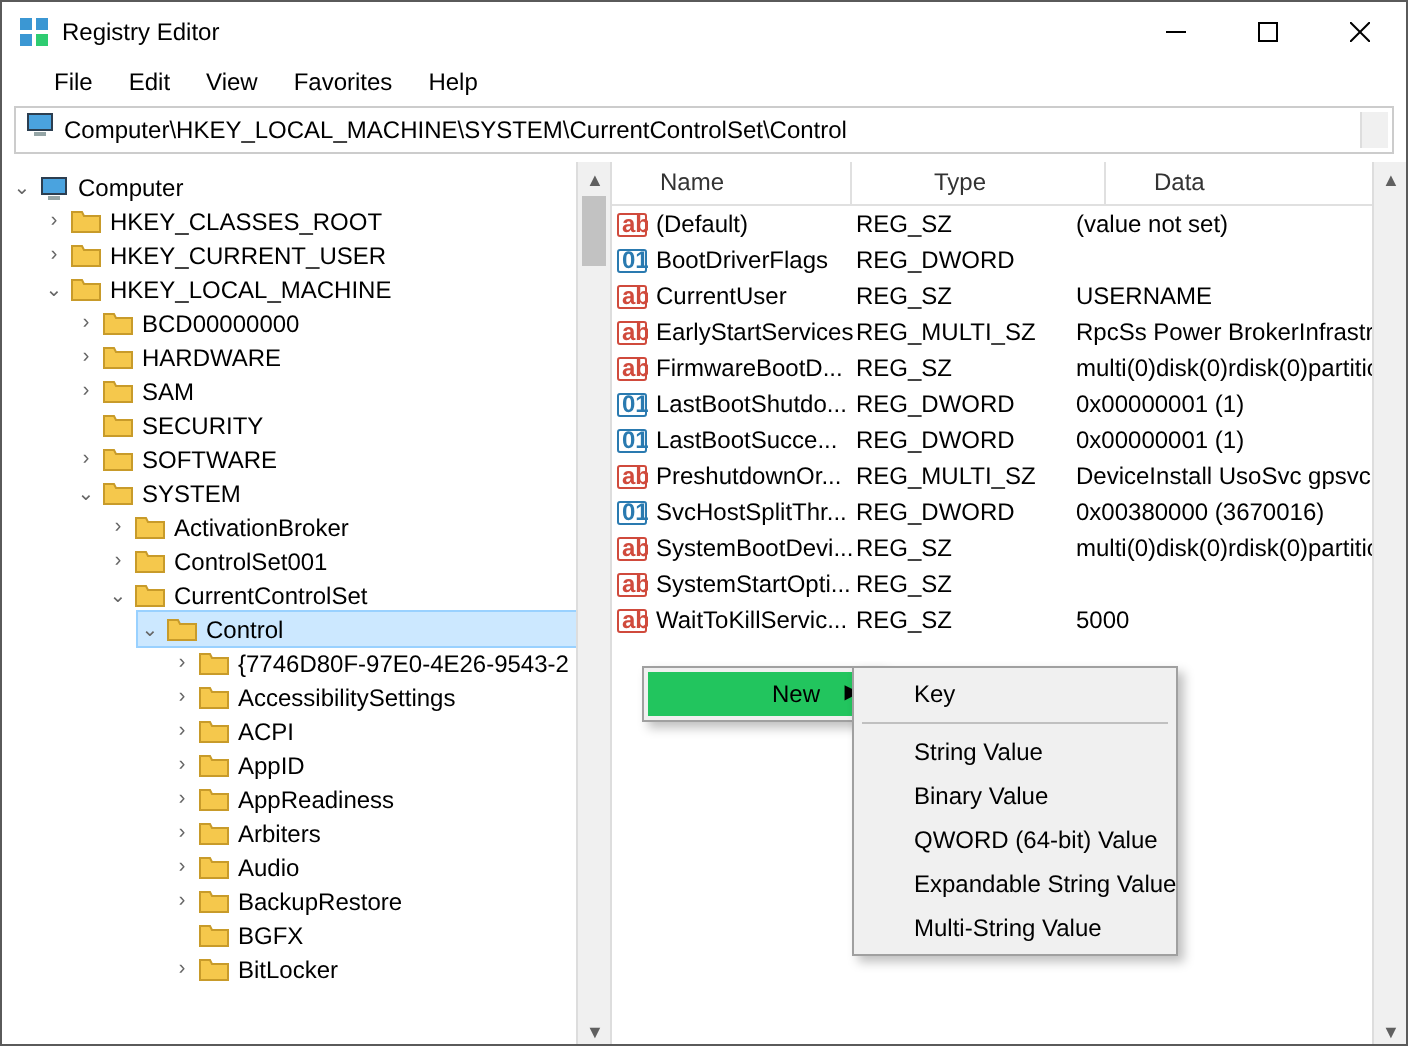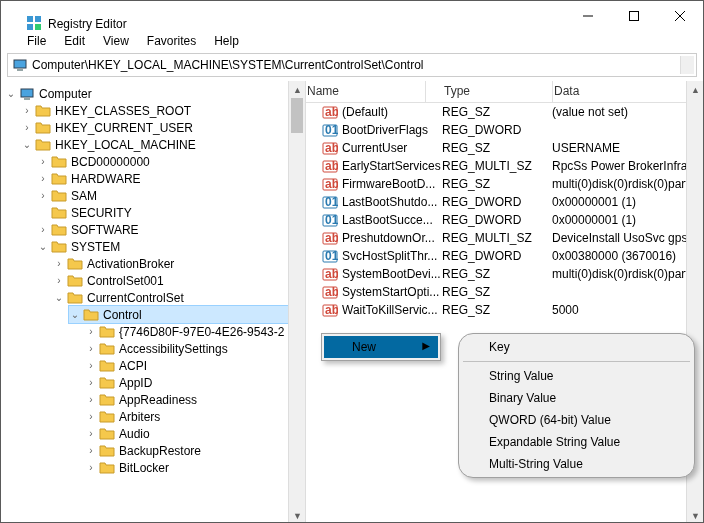--- a/index.html
+++ b/index.html
@@ -1,49 +1,49 @@
 <!DOCTYPE html>
 <html><head>
 <meta charset="utf-8">
 <style>
 * { box-sizing: border-box; margin: 0; padding: 0; font-family: "Segoe UI", Tahoma, sans-serif; font-size: 12px; }
 body { background: #fff; width: 704px; height: 523px; overflow: hidden; border: 1px solid #5a5a5a; position: relative; }
-.titlebar { height: 30px; display: flex; align-items: flex-end; padding: 0 0 0 8px; background: #fff; margin-left: 17px; }
+.titlebar { height: 30px; display: flex; align-items: center; padding: 0 0 0 8px; background: #fff; }
 .titlebar .app-icon { width: 16px; height: 16px; margin-right: 6px; display:flex; align-items:center; justify-content:center;}
 .titlebar .title { flex: 1; font-size: 12px; color: #000; }
 .winbtns { display: flex; }
 .winbtn { width: 46px; height: 30px; display:flex; align-items:center; justify-content:center; color:#000; }
 .menubar { height: 20px; display: flex; align-items: center; padding: 0 18px; gap: 2px; }
 .menubar span { padding: 2px 8px; }
-.addressbar { height: 24px; border: 1px solid #ccc; margin: 2px 6px 4px 6px; display:flex; align-items:center; padding: 0 4px; background:#fff; position:relative;}
+.addressbar { height: 24px; border: 1px solid #ccc; margin: 2px 6px 4px 6px; display:flex; padding: 0 4px; background:#fff; position:relative;}
 .addressbar .mini-icon { width:16px; height:16px; margin-right:4px; }
 .addressbar input { border:none; outline:none; flex:1; font-size:12px; background:transparent; }
 .addressbar .vbar { position:absolute; right:2px; top:2px; bottom:2px; width:14px; background:#f0f0f0; border-left:1px solid #ddd;}
 .content { display:flex; height: calc(523px - 30px - 20px - 30px); }
 .tree { width: 305px; overflow:hidden; border-right: 1px solid #ddd; padding: 4px 0 0 4px; position:relative;}
 .values { flex:1; overflow:hidden; position:relative;}
 .vheader { display:flex; height:22px; border-bottom:1px solid #e0e0e0; }
-.vheader div { padding:3px 1px; border-right:1px solid #e0e0e0; color:#333; }
+.vheader div { padding:3px 24px; border-right:1px solid #e0e0e0; color:#333; }
 .col-name { width:120px; } .col-type { width:110px;margin-left:17px; } .col-data { flex:1; }
-.vrow { display:flex; height:18px; align-items:center; padding-left:16px; }
+.vrow { display:flex; height:18px; align-items:center; padding-left:2px; }
 .vrow .icon { width:16px; height:16px; margin-right:4px; display:flex; align-items:center; justify-content:center;}
 .vrow .n { width:100px; white-space:nowrap; overflow:hidden; text-overflow:ellipsis; }
 .vrow .t { width:110px; white-space:nowrap; overflow:hidden; }
 .vrow .d { flex:1; white-space:nowrap; overflow:hidden; }
 .node { display:flex; flex-direction:column; }
 .row { display:flex; align-items:center; height:17px; cursor:default;}
 .row.selected { background:#cce8ff; outline:1px solid #99d1ff; }
 .caret { width:12px; display:flex; justify-content:center; color:#666; font-size:10px; cursor:pointer;}
 .caret.blank { visibility:hidden; }
 .folder { width:16px; height:16px; margin:0 4px 0 2px; }
 .label { white-space:nowrap; }
 .kids { padding-left: 16px; }
 .ctx { position:absolute; background:#f0f0f0; border:1px solid #a0a0a0; box-shadow:3px 3px 5px rgba(0,0,0,0.25); z-index:100; padding:2px;}
 .ctx-item { padding:4px 28px 4px 28px; white-space:nowrap; font-size:12px; position:relative;}
-.ctx-item.hl { background:#0369a1; }
+.ctx-item.hl { background:#22c55e;text-align:right; }
 .ctx-item .arrow { position:absolute; right:8px; top:4px; font-size:10px;}
 .scrollbar-v { position:absolute; right:0; top:0; bottom:0; width:17px; background:#f0f0f0; border-left:1px solid #ddd;}
 .sb-btn { width:17px; height:17px; background:#f0f0f0; display:flex; align-items:center; justify-content:center; color:#606060; font-size:9px;}
 .sb-track { position:absolute; top:17px; bottom:17px; left:0; right:0;}
 .sb-thumb { position:absolute; left:2px; right:2px; background:#c2c2c2; border-radius:0;}
 .sb-btn.btm { position:absolute; bottom:0;}
 .pc-icon svg, .folder svg { display:block;}
 </style>
 </head>
 <body>
@@ -299,20 +299,29 @@
                 <div class="row">
                     <span class="caret">›</span>
                     <span class="folder">
                       <svg width="16" height="16">
                         <path d="M1 3h5l1 2h8v8H1z" fill="#f5c84c" stroke="#c89b2a"></path>
                       </svg>
                     </span>
                     <span class="label">BackupRestore</span>
                   </div>
                 <div class="row">
+                    <span class="caret blank">›</span>
+                    <span class="folder">
+                      <svg width="16" height="16">
+                        <path d="M1 3h5l1 2h8v8H1z" fill="#f5c84c" stroke="#c89b2a"></path>
+                      </svg>
+                    </span>
+                    <span class="label">BGFX</span>
+                  </div>
+                <div class="row">
                     <span class="caret">›</span>
                     <span class="folder">
                       <svg width="16" height="16">
                         <path d="M1 3h5l1 2h8v8H1z" fill="#f5c84c" stroke="#c89b2a"></path>
                       </svg>
                     </span>
                     <span class="label">BitLocker</span>
                   </div>
               </div>
             </div>
@@ -473,21 +482,21 @@
       <div class="sb-btn btm">▼</div>
     </div>
 
     <div class="ctx" style="left:15px; top:252px; width:120px;">
       <div class="ctx-item hl">
         <span>New</span>
         <span class="arrow">▶</span>
       </div>
     </div>
 
-    <div class="ctx" style="left:152px; top:252px; width:237px;border-radius:15px;">
+    <div class="ctx" style="left:120px; top:252px; width:163px;">
       <div class="ctx-item"><span>Key</span></div>
       <div style="height:1px;background:#c0c0c0;margin:3px 2px;"></div>
       <div class="ctx-item"><span>String Value</span></div>
       <div class="ctx-item"><span>Binary Value</span></div>
       <div class="ctx-item"><span>QWORD (64-bit) Value</span></div>
       <div class="ctx-item"><span>Expandable String Value</span></div>
       <div class="ctx-item"><span>Multi-String Value</span></div>
     </div>
   </div>
 </div>

